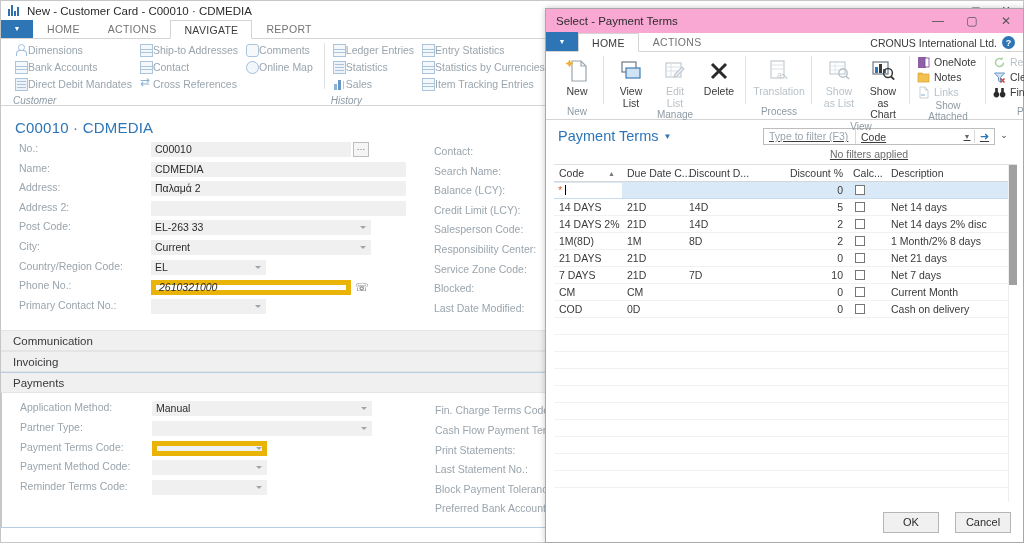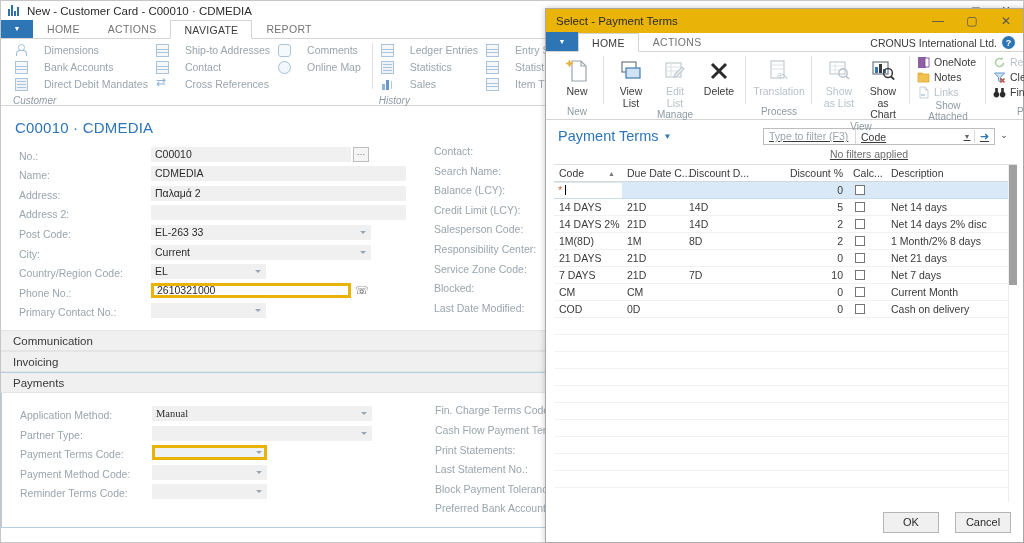--- a/index.html
+++ b/index.html
@@ -69,21 +69,21 @@
     display: flex; padding-left: 6px; position: relative;
   }
   .rgroup { display: flex; flex-direction: column; position: relative; padding: 0 6px; }
   .rgroup.sep::after {
     content: ""; position: absolute; right: 0; top: 4px; bottom: 16px;
     border-right: 1px solid #e2e2e2;
   }
   .rgroup-items { display: flex; }
   .rcol { display: flex; flex-direction: column; padding-top: 3px; }
   .ritem {
-    display: flex; align-items: flex-start; gap: 16px;
+    display: flex; align-items: flex-start; gap: 0;
     padding: 2px 6px 2px 2px; font-size: 10.5px; color: #9aa5ad;
     white-space: nowrap; line-height: 13px;
   }
   .rgroup-label {
     text-align: left; font-size: 10px; color: #8e9aa3;
     padding-top: 2px; margin-top: auto; padding-bottom: 2px; font-style: italic;
   }
   .ricon { width: 13px; height: 13px; flex: 0 0 13px; position: relative; opacity: .85; }
 
   
@@ -103,32 +103,32 @@
   
   .page-head {
     padding: 13px 0 6px 14px; font-size: 15px; color: #2e75b6; font-weight: 300;
     letter-spacing: .2px;
   }
   .form-area { position: relative; padding: 0 0 0 0; }
   .fastgroup { display: flex; padding-left: 0; }
   .fcol { display: flex; flex-direction: column; }
   .fcol-left { width: 425px; padding-left: 18px; }
   .fcol-right { width: 160px; padding-left: 8px; }
-  .frow { display: flex; align-items: flex-end; height: 19.6px; }
+  .frow { display: flex; align-items: flex-start; height: 19.6px; }
   .flabel {
     width: 132px; font-size: 10.5px; color: #9aa5ad; white-space: nowrap;
     flex: 0 0 132px;
   }
   .fctl { position: relative; display: flex; align-items: center; }
   .finput {
     height: 15px; background: #f0f0f0; border: 1px solid transparent;
     font-size: 10.5px; color: #2b2b2b; padding: 0 3px; line-height: 15px;
     display: flex; align-items: center;
   }
-  .finput.focused { background: #ffffff; border: 3px solid #eab308; }
+  .finput.focused { background: #ffffff; border: 5px solid #eab308; font-style: italic; }
   .fdrop::after {
     content: ""; position: absolute; right: 5px; top: 6px;
     border-left: 3px solid transparent; border-right: 3px solid transparent;
     border-top: 3px solid #9aa5ad;
   }
   .ellipsis-btn {
     width: 16px; height: 15px; margin-left: 2px; border: 1px solid #bdbdbd;
     background: #f5f5f5; font-size: 9px; color: #666;
     display: flex; align-items: center; justify-content: center; line-height: 1;
     padding-bottom: 4px;
@@ -151,21 +151,21 @@
   .payments-head { border-top: 1px solid #b6cde4; }
 
   
   #dialog {
     position: absolute; left: 545px; top: 8px; width: 479px; height: 535px;
     background: #ffffff; border: 1px solid #a8a8a8;
     box-shadow: 0 0 6px rgba(0,0,0,.22);
     display: flex; flex-direction: column;
   }
   .dlg-title {
-    height: 24px; display: flex; align-items: center; background: #eab308;
+    height: 24px; display: flex; align-items: center; background: #f9a8d4;
     padding-left: 10px; position: relative; flex: 0 0 24px;
   }
   .dlg-title-text { font-size: 11.5px; color: #2b2b2b; }
   .dlg-ctrls { position: absolute; right: 0; top: 0; display: flex; }
   .dlg-ctrl {
     width: 34px; height: 24px; display: flex; align-items: center; justify-content: center;
     color: #555; font-size: 12px;
   }
 
   .dlg-tabs {
@@ -480,21 +480,21 @@
       <div class="fasttab">Invoicing</div>
       <div class="fasttab payments-head">Payments</div>
 
       <div class="payments-panel">
         <div class="fastgroup" style="padding-top:8px;padding-bottom:8px;">
           <div class="fcol fcol-left">
 
             <div class="frow">
               <div class="flabel">Application Method:</div>
               <div class="fctl">
-                <div class="finput fdrop" style="width:220px;font-family:Liberation Serif, serif;">Manual</div>
+                <div class="finput fdrop" style="width:220px;">Manual</div>
               </div>
             </div>
 
             <div class="frow">
               <div class="flabel">Partner Type:</div>
               <div class="fctl">
                 <div class="finput fdrop" style="width:220px;"></div>
               </div>
             </div>
 

